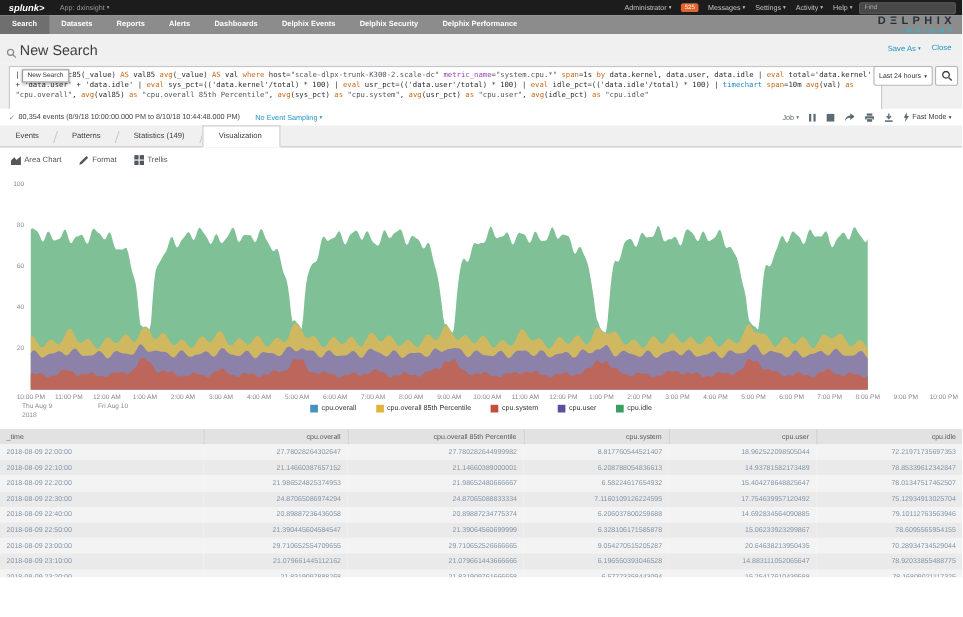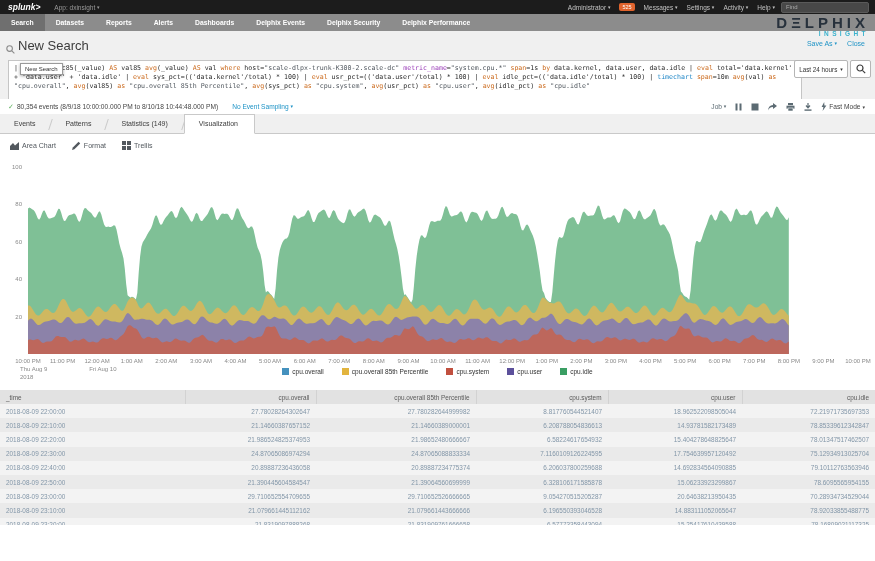--- a/index.html
+++ b/index.html
@@ -16,21 +16,21 @@
   #find-input{width:78px;height:9px;background:#484848;border:1px solid #5a5a5a;border-radius:2px;
               color:#ccc;font-size:6px;padding:0 4px;font-family:"Liberation Sans",sans-serif;}
   #find-input::placeholder{color:#aaa;}
   .caret{font-size:5px;vertical-align:1px;}
   
   #navbar{position:absolute;left:0;top:14px;width:875px;height:17px;background:#8c8c8c;
           display:flex;align-items:stretch;}
   .nav-item{color:#fff;font-size:6.8px;font-weight:bold;padding:0 11px;line-height:17px;cursor:pointer;}
   .nav-item.active{background:#6f6f6f;}
   #brand{position:absolute;right:6px;top:15px;text-align:right;z-index:5;line-height:1;}
-  #brand-line1{font-size:15px;font-weight:bold;letter-spacing:4px;color:#27313c;}
+  #brand-line1{font-size:10px;font-weight:bold;letter-spacing:4px;color:#27313c;}
   #brand-line2{font-size:6.5px;font-weight:bold;letter-spacing:3.4px;color:#3ab2cd;margin-top:1px;}
   
   #search-header{position:absolute;left:0;top:31px;width:875px;height:27px;background:#f0f0f0;}
   #page-title{position:absolute;left:18px;top:7px;font-size:13px;color:#3c3c3c;}
   #title-mag{position:absolute;left:6px;top:9px;}
   #hdr-links{position:absolute;right:10px;top:9px;font-size:7px;color:#1e93c6;display:flex;gap:10px;}
   .hdr-link{cursor:pointer;}
   
   #query-row{position:absolute;left:0;top:58px;width:875px;height:41px;background:#f0f0f0;}
   #query-box{position:absolute;left:8px;top:2px;width:782px;height:34px;background:#fff;

